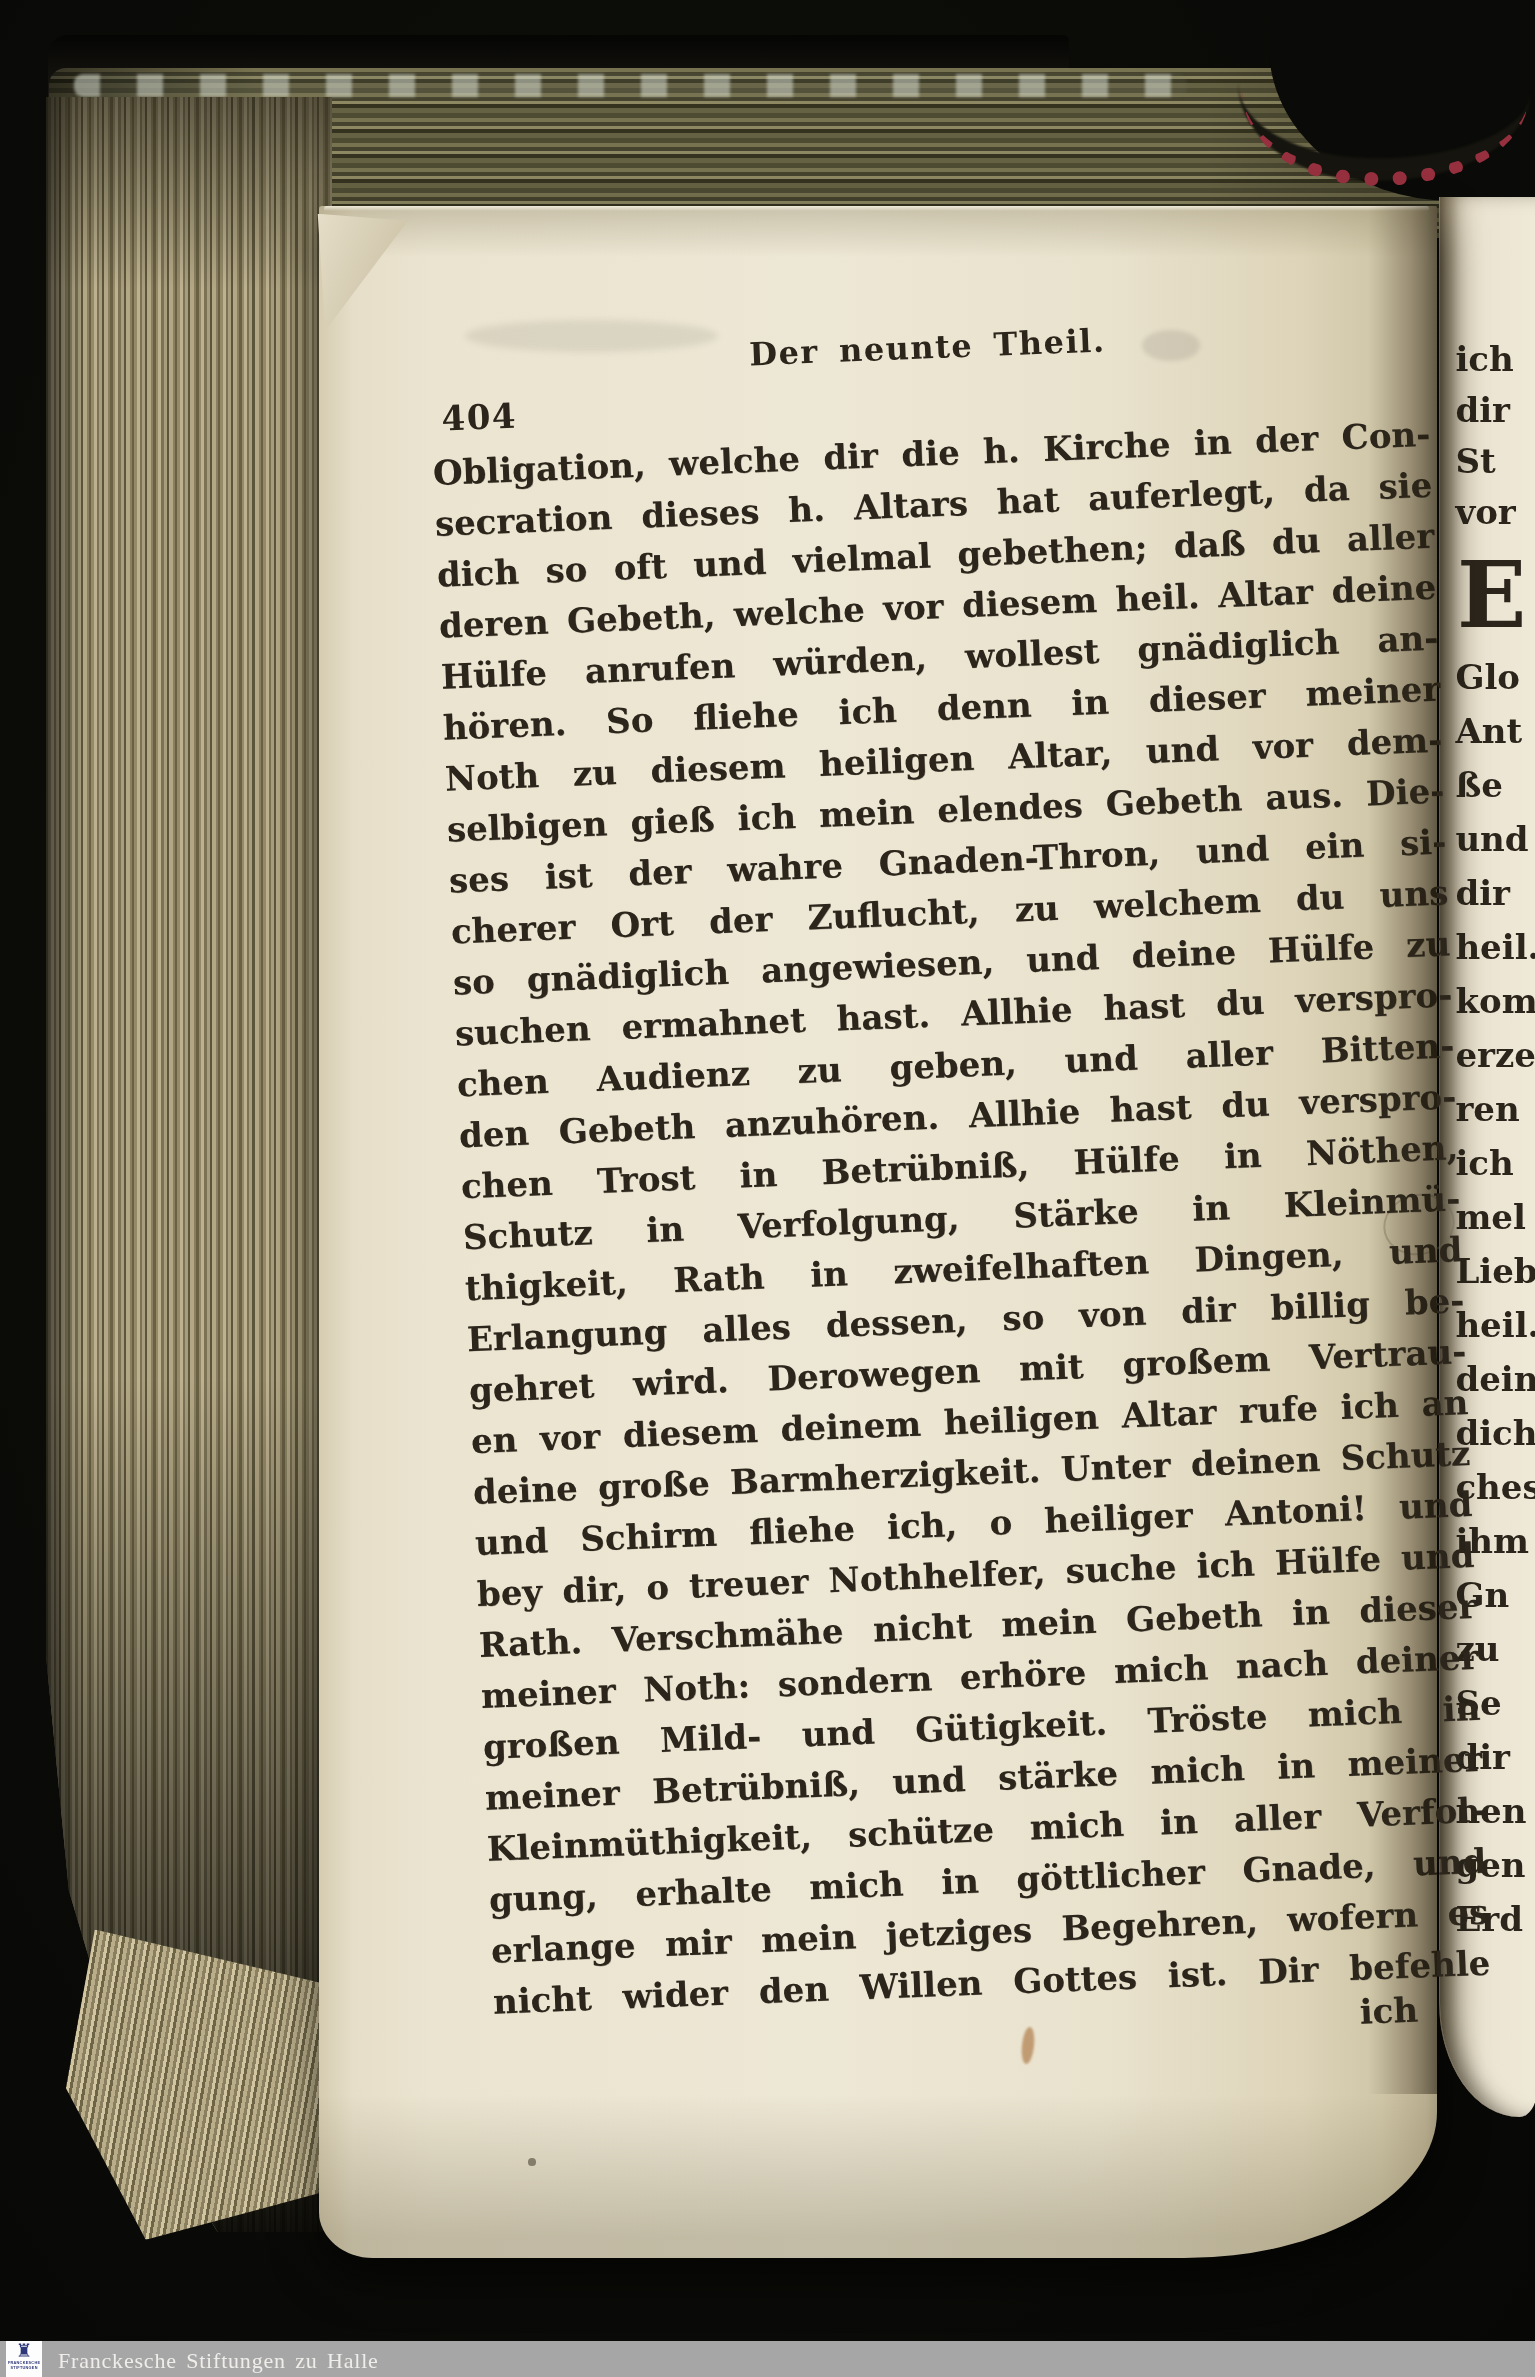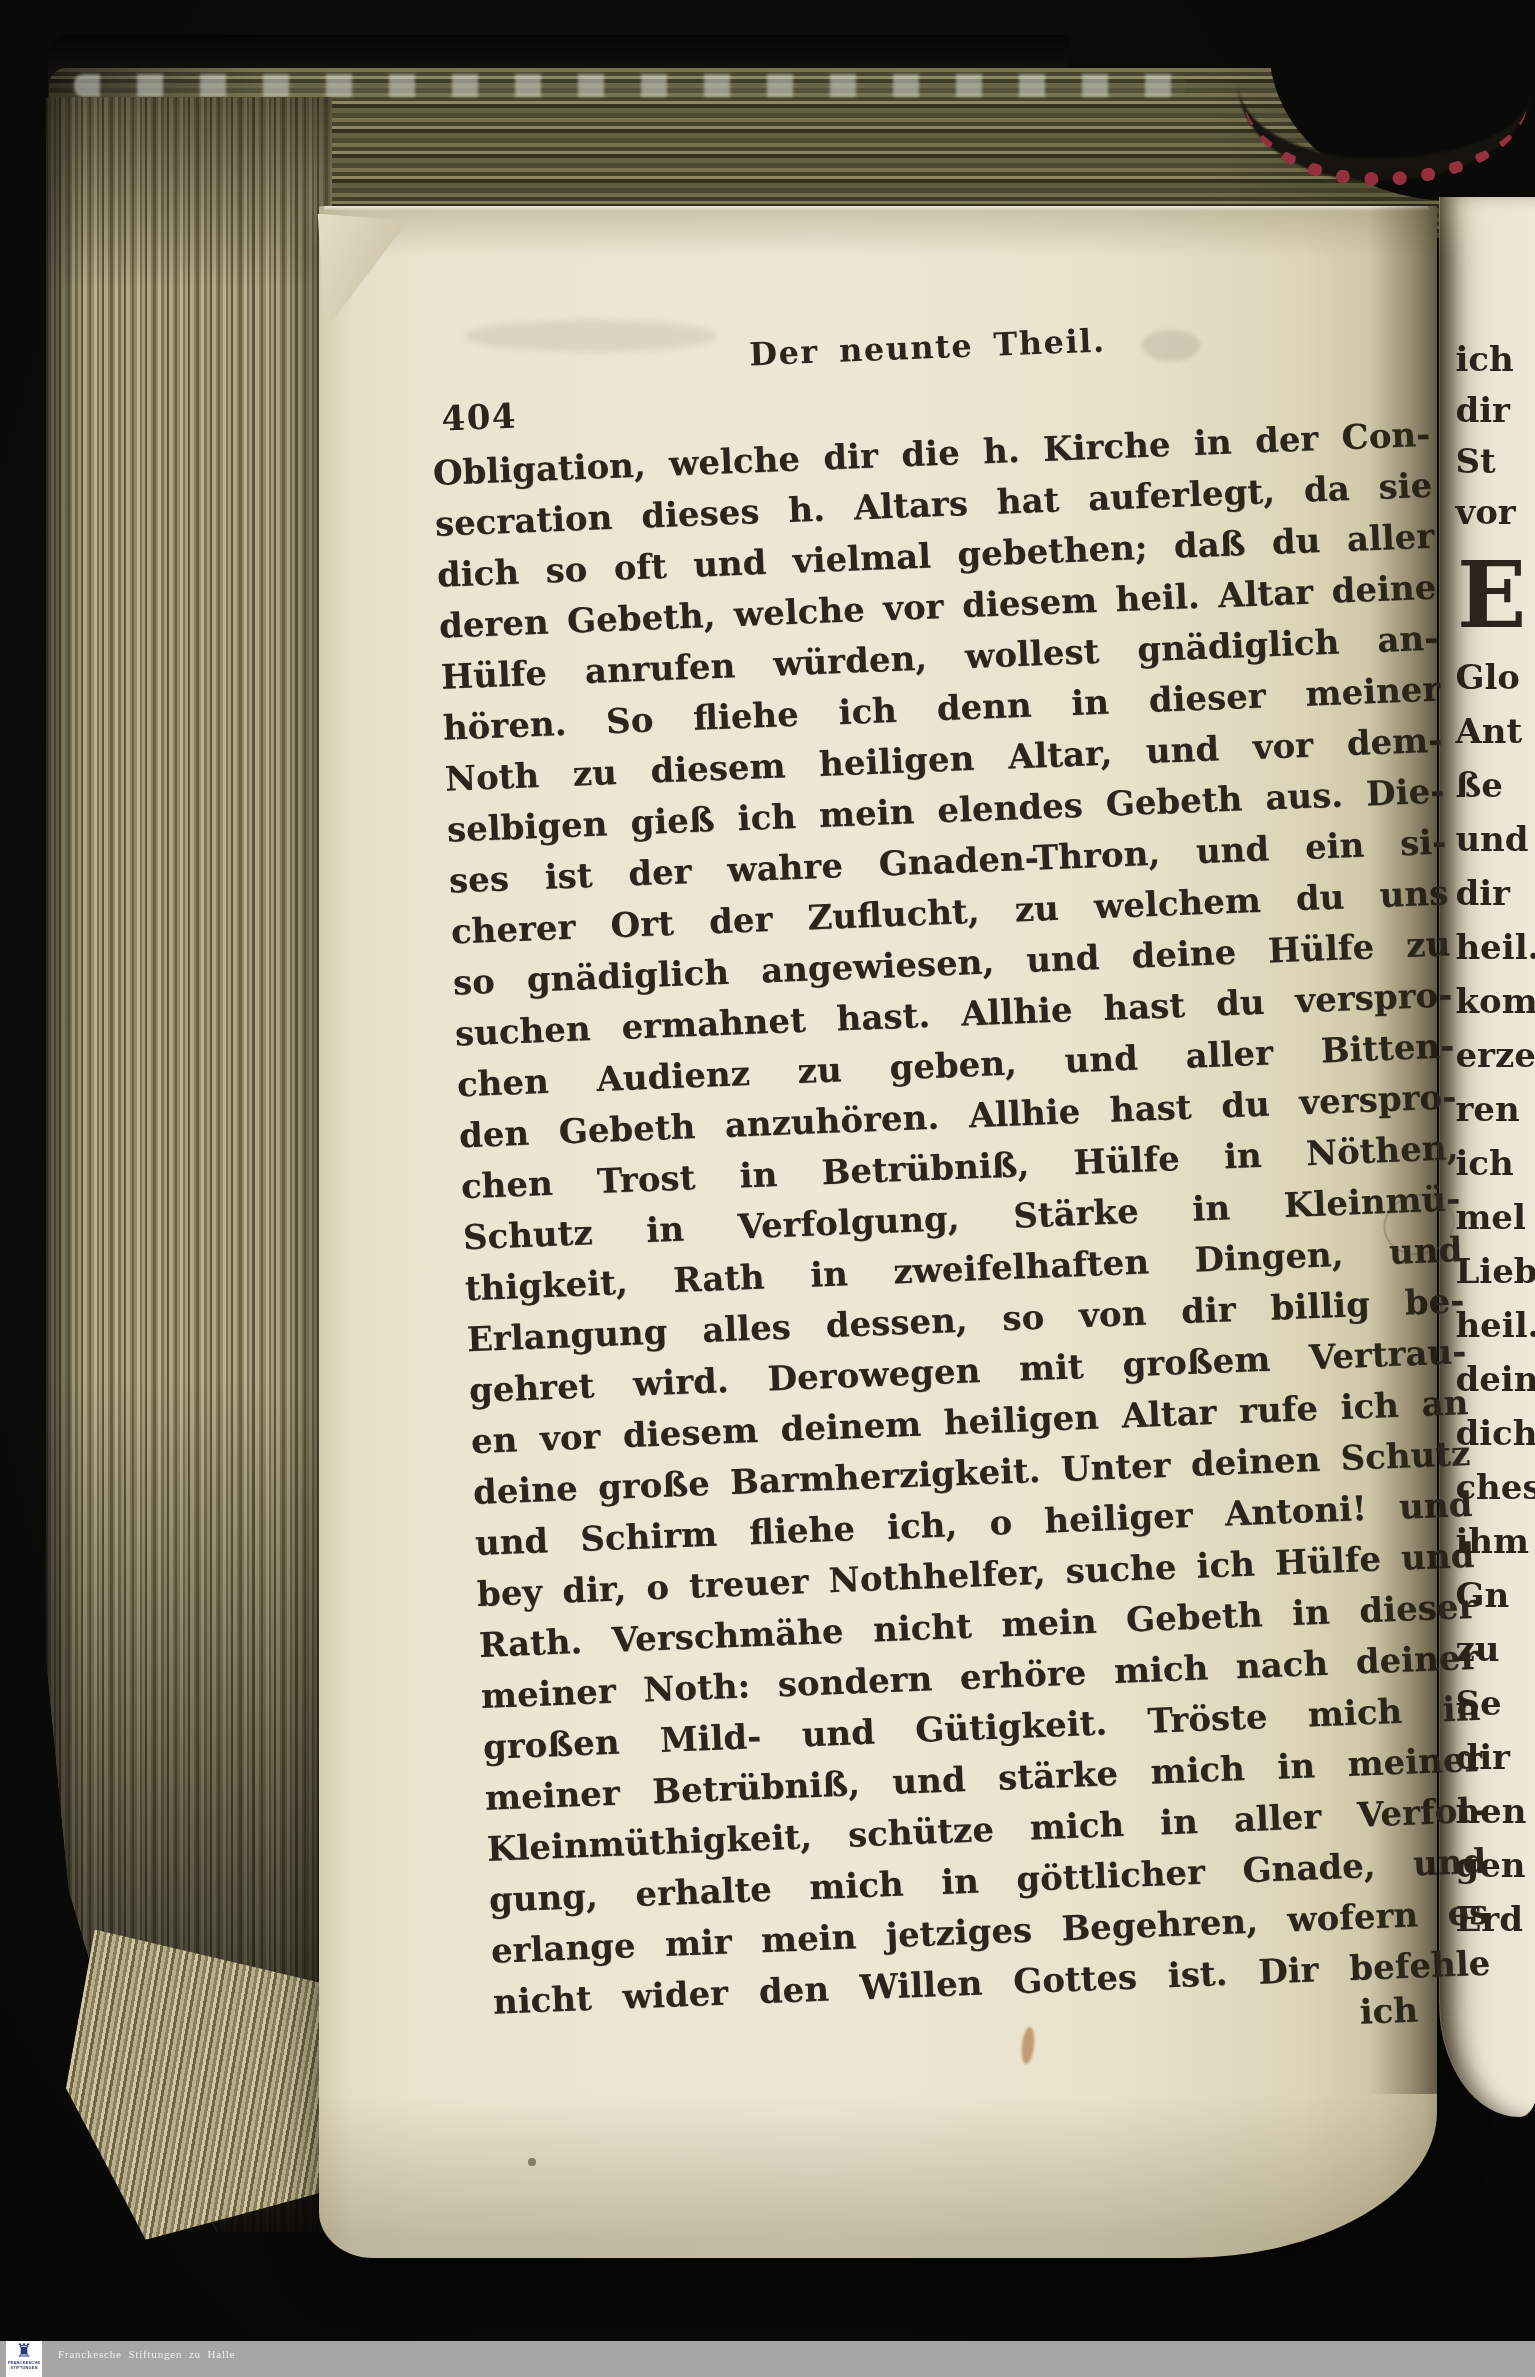--- a/index.html
+++ b/index.html
@@ -163,21 +163,21 @@
     position:absolute;left:6.1px;top:0;width:36px;height:37px;background:#fdfdfd;
     display:flex;flex-direction:column;align-items:center;justify-content:flex-start;
   }
   .logo-glyph{font-family:"DejaVu Sans",sans-serif;font-size:18.4px;line-height:20px;color:#2e3878;}
   .logo-caption{
     font-family:"Liberation Sans",sans-serif;font-size:3.8px;line-height:4.6px;
     color:#2e3878;letter-spacing:0.3px;text-align:center;font-weight:700;
   }
   .bar-text{
     position:absolute;left:58px;top:7px;
-    font-family:"Liberation Serif",serif;font-size:11px;letter-spacing:0.8px;word-spacing:3.1px;
+    font-family:"Liberation Serif",serif;font-size:22px;letter-spacing:0.8px;word-spacing:3.1px;
     color:#efeeea;
   }
 </style>
 </head>
 <body>
 
 <div id="stage">
 
   <div class="abs cover-top"></div>
   <div class="abs top-edges"></div>

